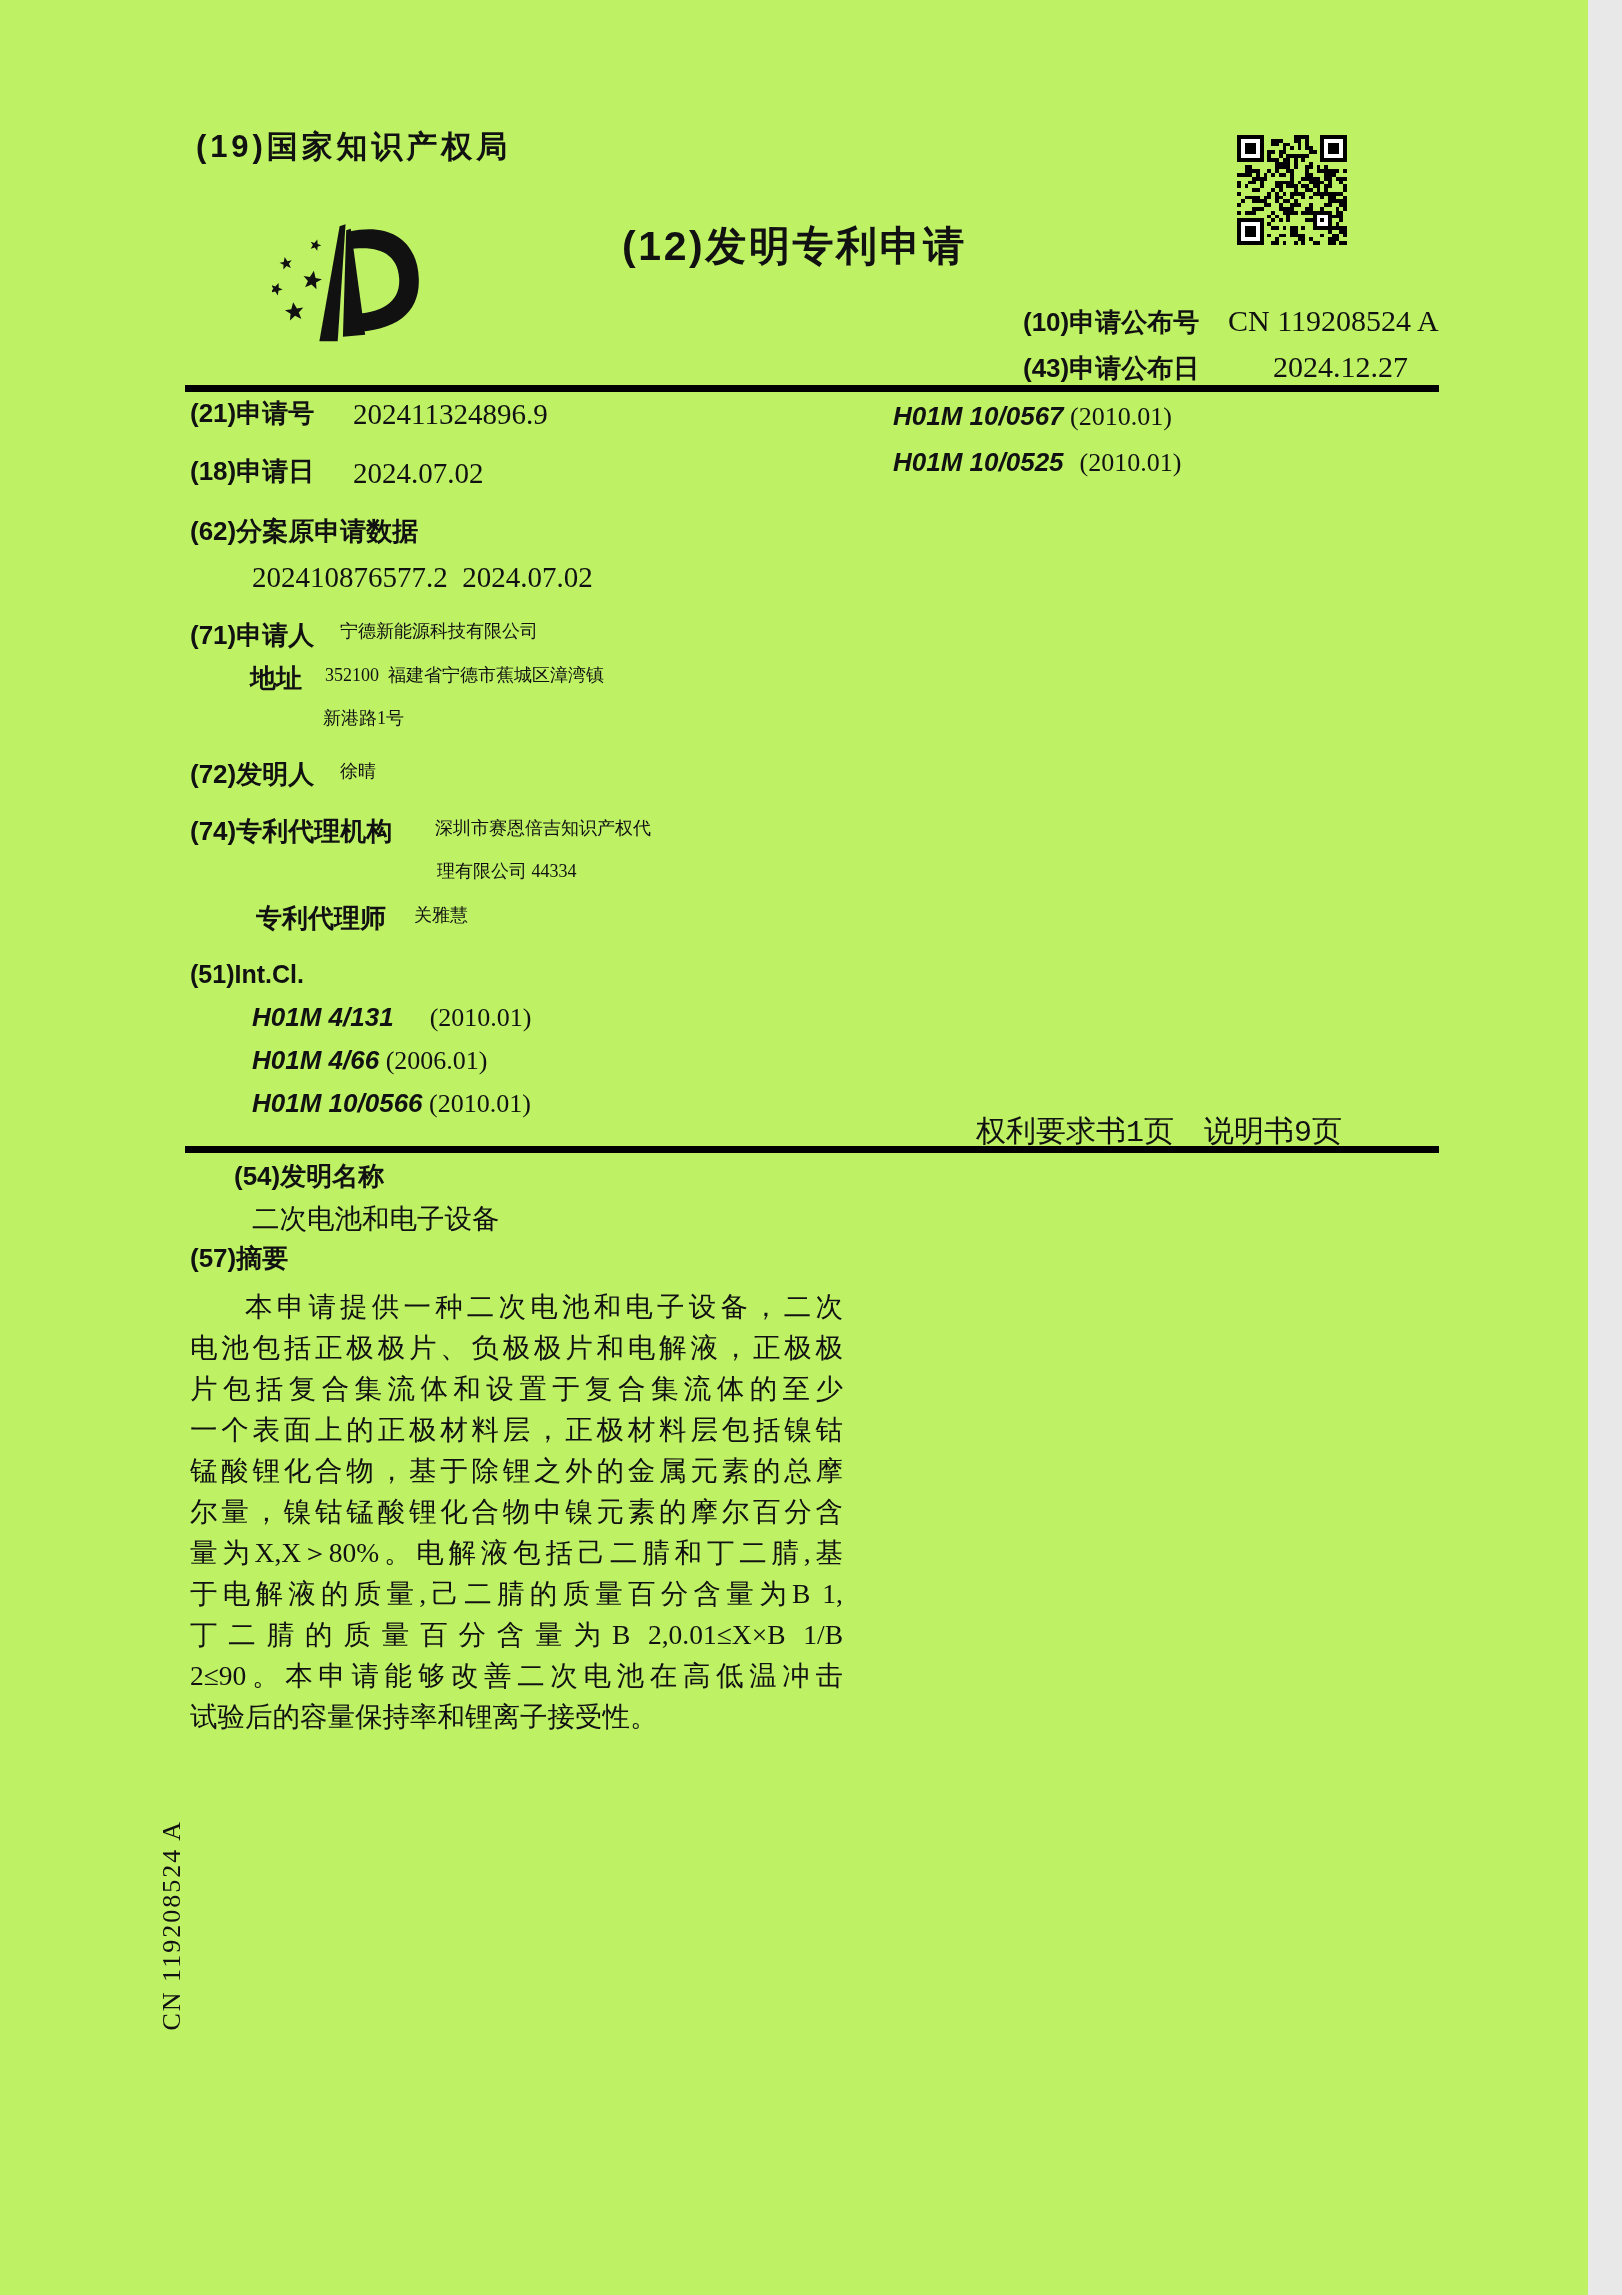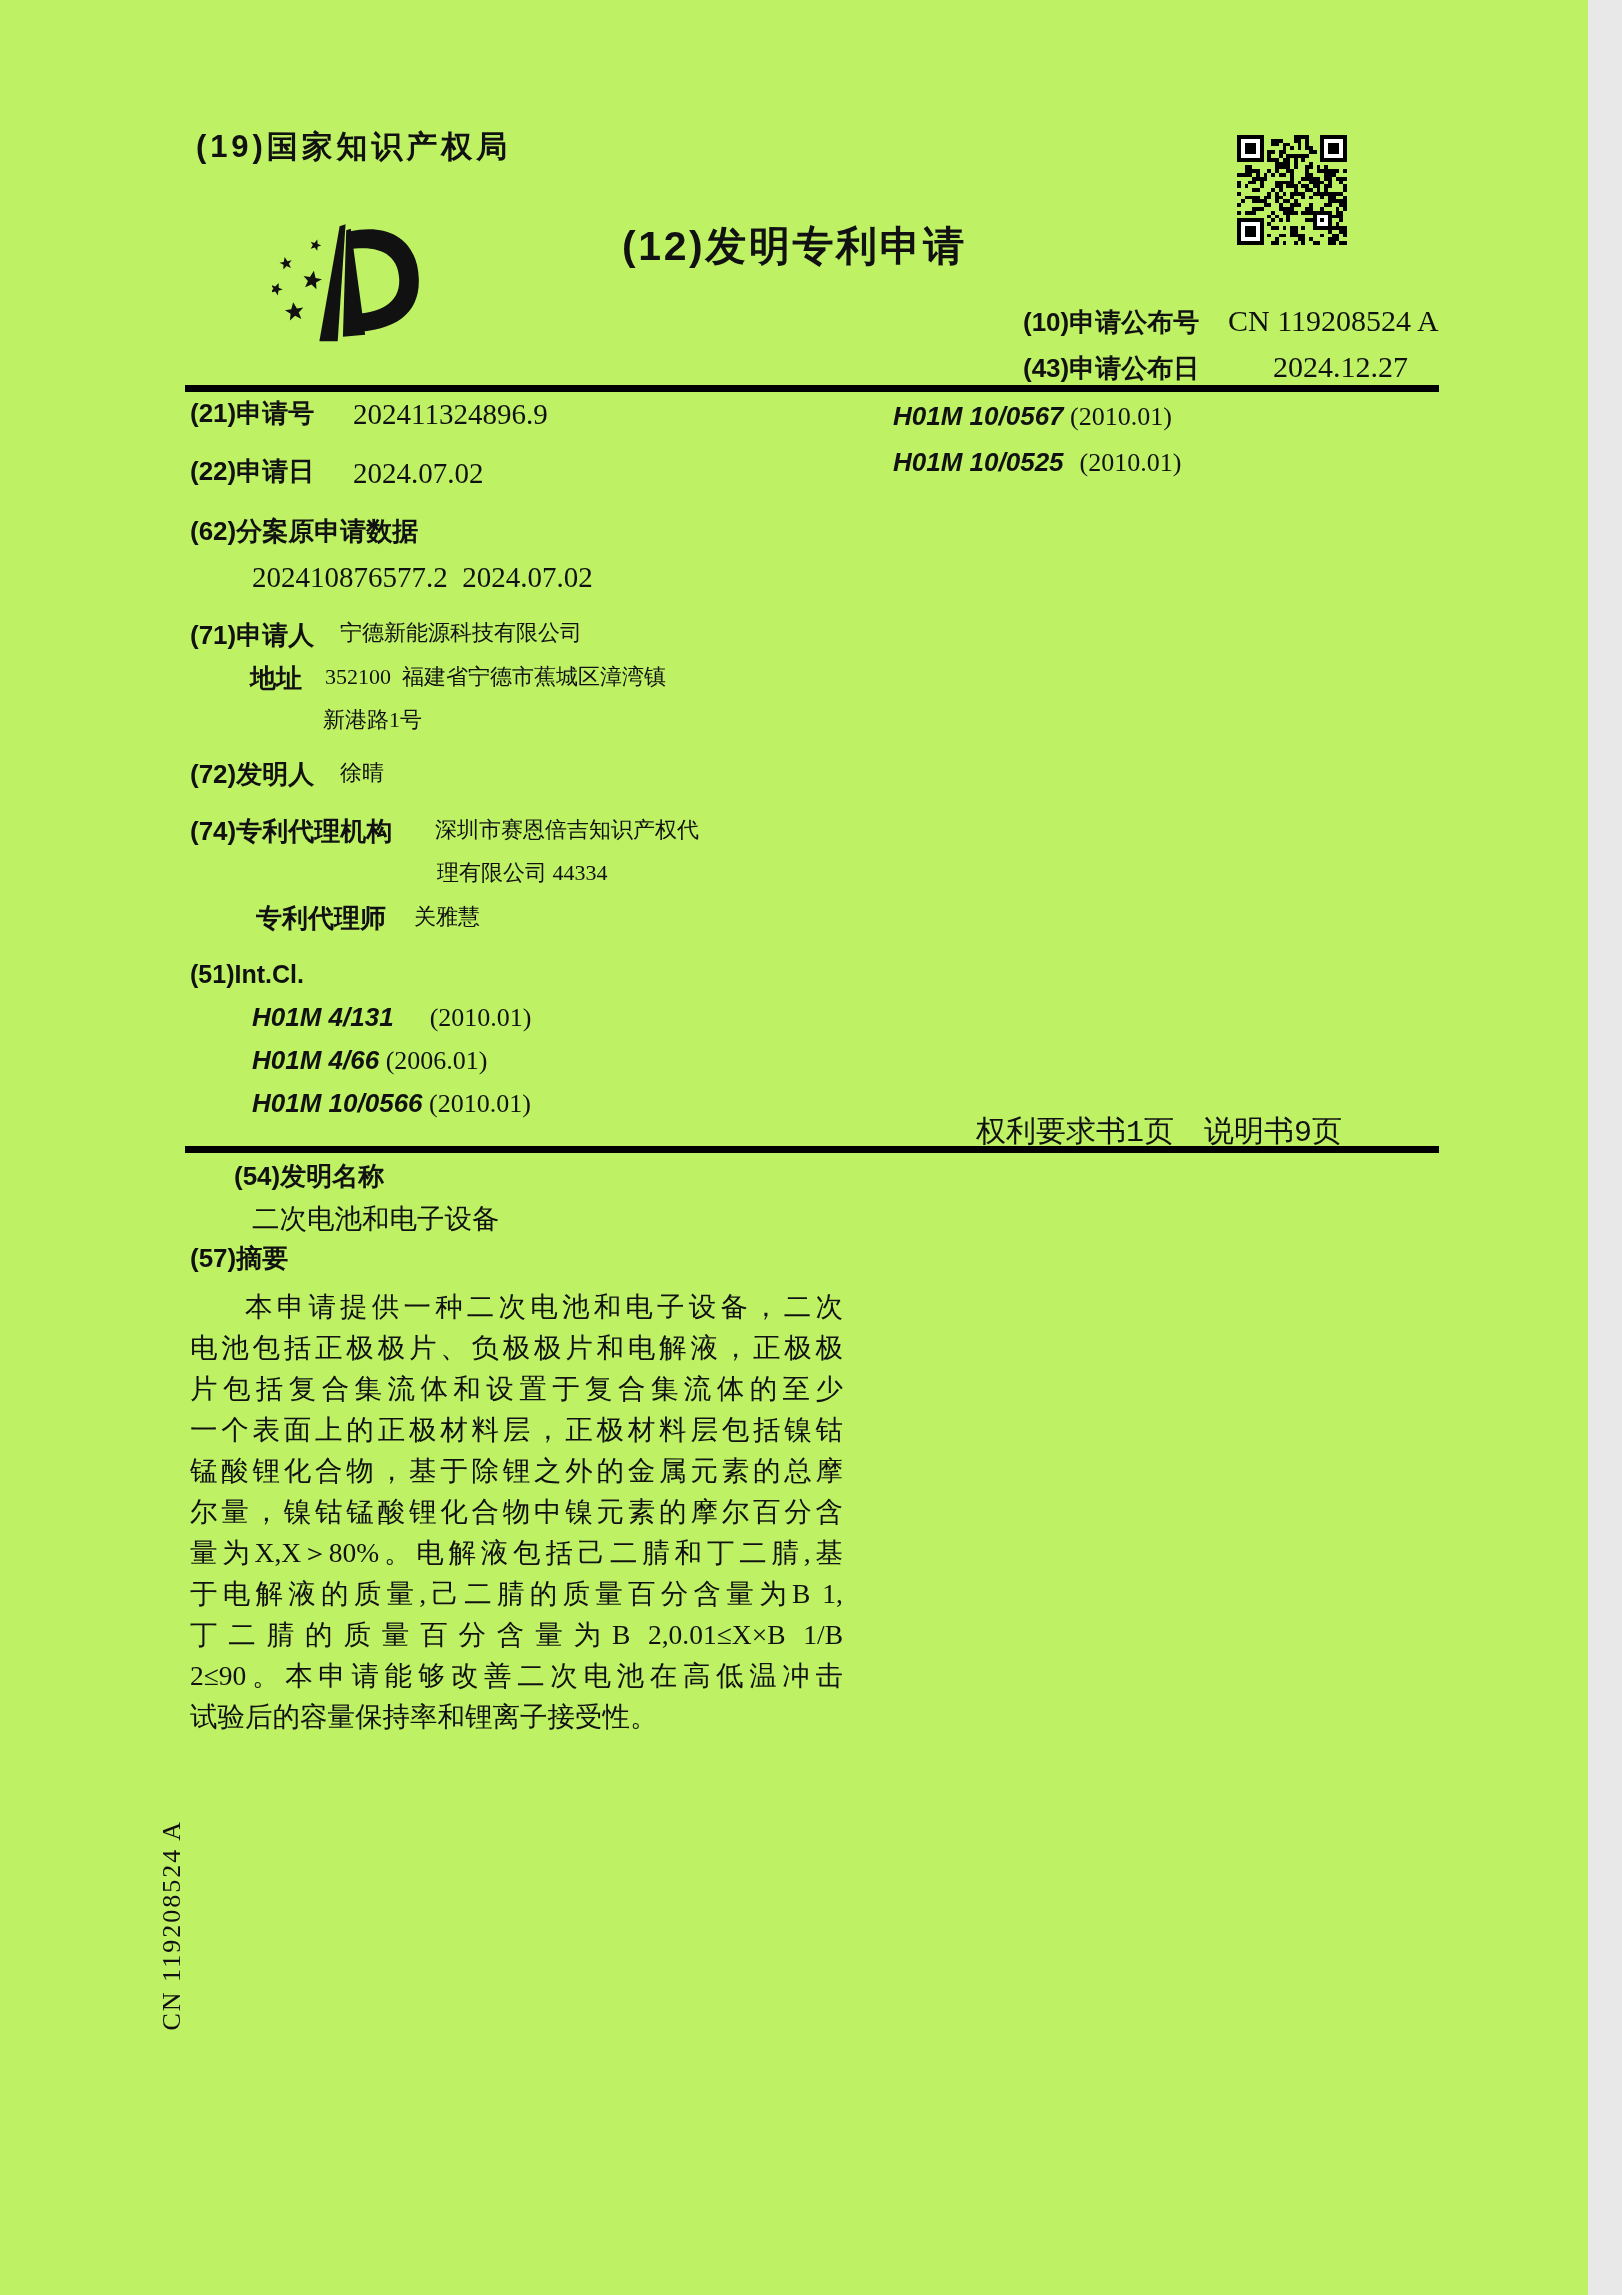--- a/index.html
+++ b/index.html
@@ -23,21 +23,21 @@
   
   .office{left:196px;top:131px;font-size:31px;letter-spacing:3.9px;}
   .doc-type{left:622px;top:226px;font-size:41px;letter-spacing:2.6px;}
   .pub-no-label{left:1023px;top:309px;font-size:26px;}
   .pub-no-value{left:1228px;top:306px;font-size:30px;}
   .pub-date-label{left:1023px;top:355px;font-size:26px;}
   .pub-date-value{left:1229px;top:352px;font-size:30px;margin-left:44px;}
   .qr{position:absolute;left:1237px;top:135px;width:110px;height:110px;}
   .logo{position:absolute;left:272px;top:221px;width:151px;height:121px;}
   
-  .f40{font-size:26px;} .f42{font-size:22px;font-family:Liberation Serif, serif;} .f44{font-size:29px;} .f38{font-size:25px;}
+  .f40{font-size:26px;} .f42{font-size:18px;font-family:Liberation Serif, serif;} .f44{font-size:29px;} .f38{font-size:25px;}
   .ipc-row{display:flex;gap:6.5px;align-items:baseline;}
   .ipc-code{font-family:var(--sans);font-weight:700;font-style:italic;font-size:26px;}
   .ipc-ver{font-family:var(--serif);font-size:26px;}
   .pages-note{left:976px;top:1118px;font-size:30px;font-family:Liberation Mono, monospace;}
   
   .s54-label{left:190px;top:1163px;font-size:26px;margin-left:44px;}
   .s54-title{left:252px;top:1205px;font-size:27.5px;}
   .s57-label{left:190px;top:1245px;font-size:26px;}
   .abstract{
     position:absolute;left:190px;top:1286px;width:653px;
@@ -397,21 +397,21 @@
   <div class="abs lab pub-no-label">(10)申请公布号</div>
   <div class="abs val pub-no-value">CN 119208524 A</div>
   <div class="abs lab pub-date-label">(43)申请公布日</div>
   <div class="abs val pub-date-value">2024.12.27</div>
 
   <div class="rule" style="top:385px;"></div>
 
   <div class="abs lab f40" style="left:190px;top:400px;">(21)申请号</div>
   <div class="abs val f44" style="left:353px;top:400px;">202411324896.9</div>
 
-  <div class="abs lab f40" style="left:190px;top:458px;">(22)申请日</div>
+  <div class="abs lab f40" style="left:190px;top:458px;">(18)申请日</div>
   <div class="abs val f44" style="left:353px;top:459px;">2024.07.02</div>
 
   <div class="abs lab f40" style="left:190px;top:518px;">(62)分案原申请数据</div>
   <div class="abs val f44" style="left:252px;top:563px;">202410876577.2  2024.07.02</div>
 
   <div class="abs lab f40" style="left:190px;top:622px;">(71)申请人</div>
   <div class="abs val f42" style="left:340px;top:622px;">宁德新能源科技有限公司</div>
 
   <div class="abs lab f40" style="left:250px;top:665px;">地址</div>
   <div class="abs val f42" style="left:325px;top:666px;">352100  福建省宁德市蕉城区漳湾镇</div>

